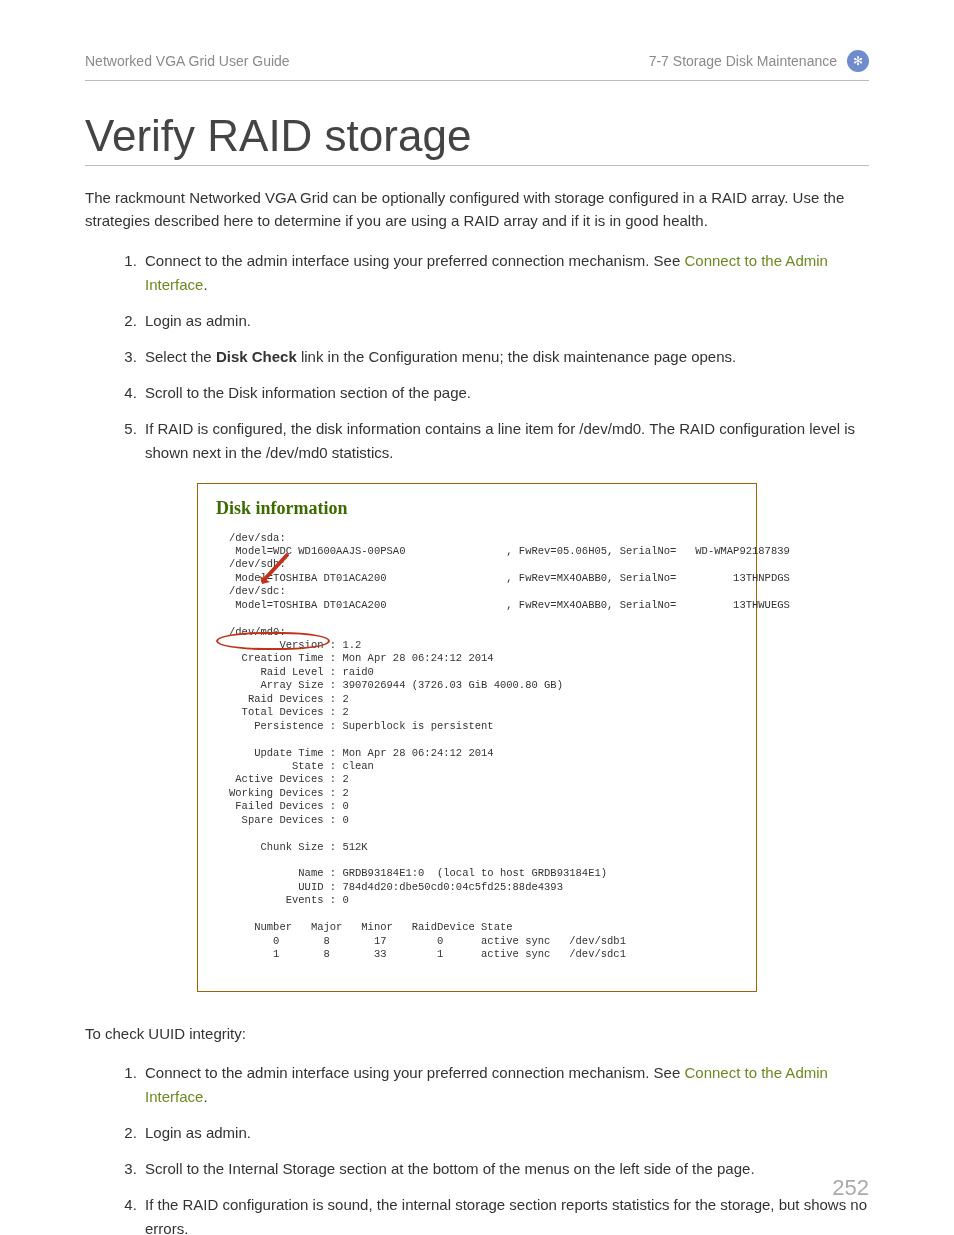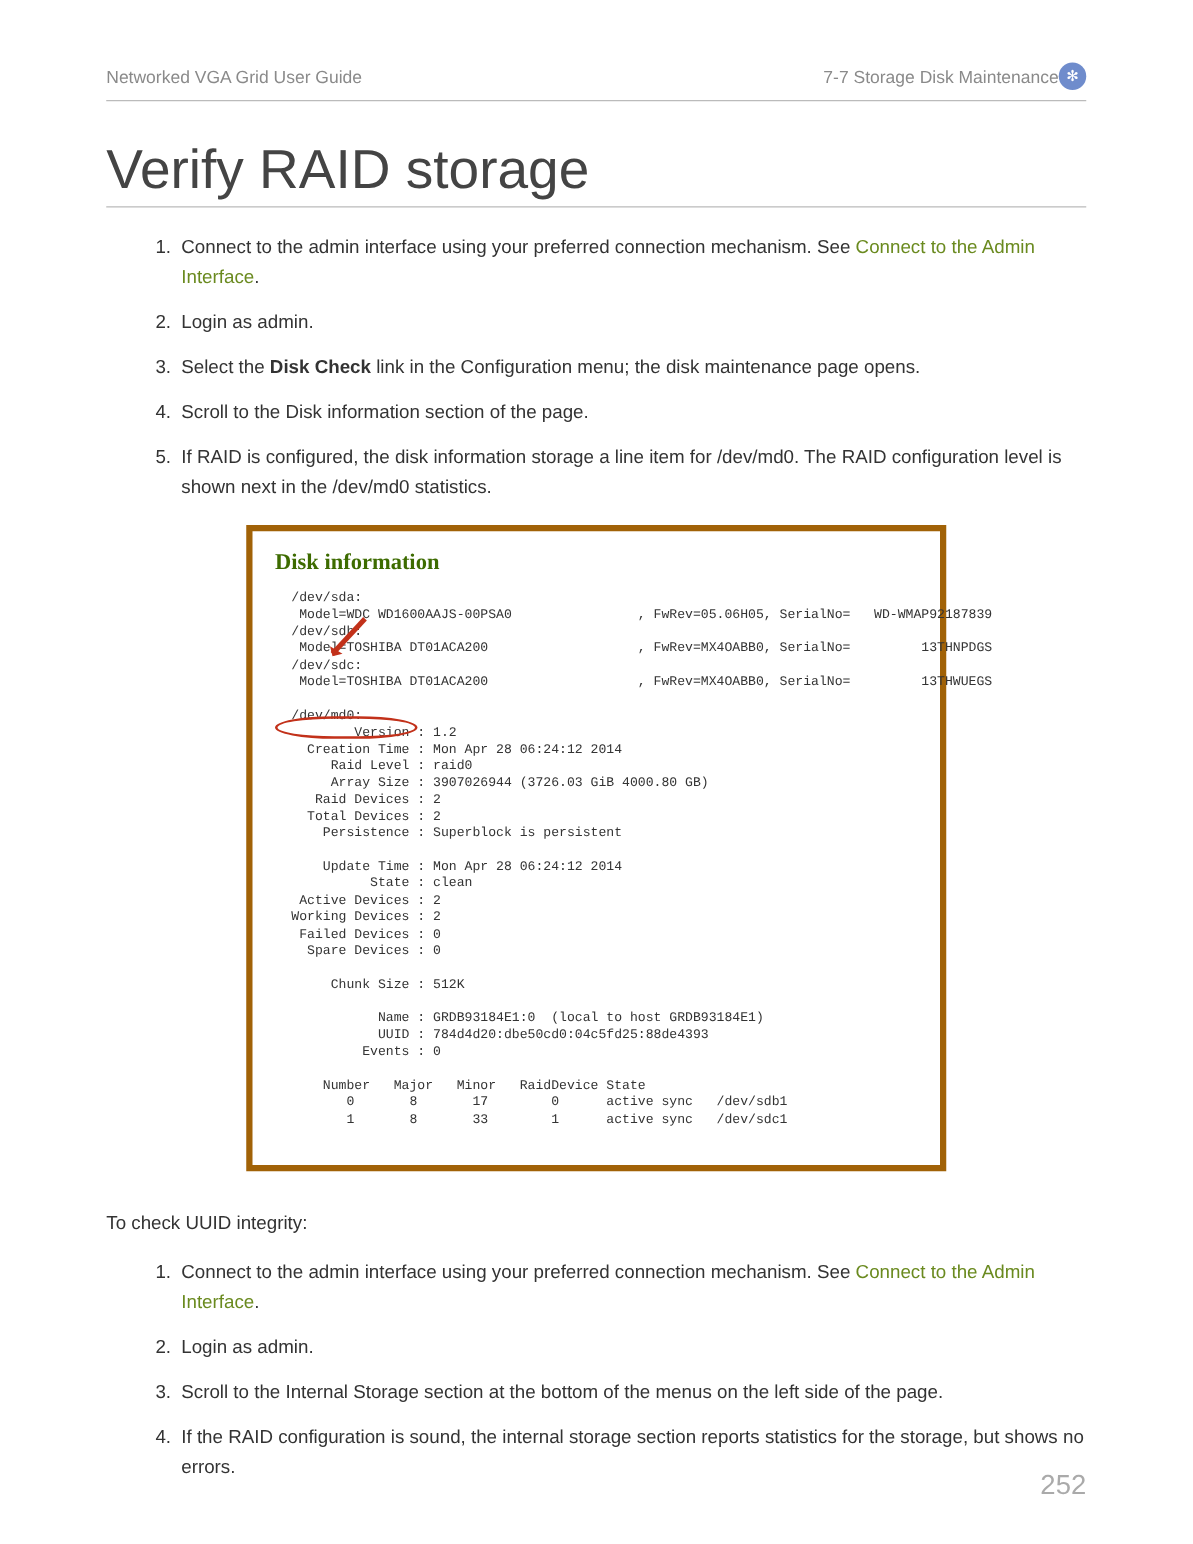--- a/index.html
+++ b/index.html
@@ -1,29 +1,29 @@
 <!DOCTYPE html>
 <html><head>
 <meta charset="utf-8">
 <style>
   html,body{margin:0;padding:0;background:#fff;}
   body{font-family:"Segoe UI","Helvetica Neue",Arial,sans-serif;color:#333;}
   .page{width:954px;height:1235px;box-sizing:border-box;padding:50px 85px 40px 85px;position:relative;}
   .header-row{display:flex;justify-content:space-between;align-items:center;font-size:14px;color:#8a8a8a;}
-  .header-row .right{display:flex;align-items:center;gap:0;}
+  .header-row .right{display:flex;align-items:center;gap:10px;}
   .badge{width:22px;height:22px;border-radius:50%;background:#6f8ccc;color:#fff;display:flex;align-items:center;justify-content:center;font-size:12px;}
   .rule{border:none;border-top:1px solid #bbb;margin:8px 0 30px 0;}
   h1{font-weight:300;font-size:44px;color:#444;margin:0 0 4px 0;}
   .h1-rule{border:none;border-top:1px solid #bbb;margin:0 0 20px 0;}
   p{font-size:15px;line-height:1.55;color:#333;margin:0 0 16px 0;}
   ol{padding-left:56px;margin:0 0 18px 0;}
   ol li{font-size:15px;line-height:1.6;color:#333;margin-bottom:12px;padding-left:4px;}
   a.link{color:#6a8a1f;text-decoration:none;}
   .bold{font-weight:700;}
-  .shot{width:560px;margin:12px auto 30px auto;border:5px solid #a16207;padding:14px 18px 16px 18px;box-sizing:border-box;background:#fff;position:relative;}
+  .shot{width:560px;margin:12px auto 30px auto;border:1px solid #a16207;padding:14px 18px 16px 18px;box-sizing:border-box;background:#fff;position:relative;}
   .shot-title{color:#3d6b00;font-family:Georgia,serif;font-weight:700;font-size:18px;margin-bottom:8px;}
   pre.mono{font-family:"Courier New",monospace;font-size:10.5px;line-height:1.28;color:#333;margin:13px;white-space:pre;}
   .page-number{position:absolute;bottom:34px;right:85px;font-size:22px;color:#aaa;}
   .arrow{position:absolute;color:#c2311a;}
   .circle-mark{position:absolute;width:110px;height:14px;border:2px solid #c2311a;border-radius:50%/60%;}
 </style>
 </head>
 <body>
 
 <div class="page">
@@ -32,31 +32,32 @@
     <span class="right">
       <span>7-7 Storage Disk Maintenance</span>
       <span class="badge">✻</span>
     </span>
   </div>
   <hr class="rule">
 
   <h1>Verify RAID storage</h1>
   <hr class="h1-rule">
 
+  <p>The rackmount Networked VGA Grid can be optionally configured with storage configured in a RAID array. Use the strategies described here to determine if you are using a RAID array and if it is in good health.</p>
 
   <ol>
     <li>
       <span>Connect to the admin interface using your preferred connection mechanism. See </span><a class="link" href="#">Connect to the Admin Interface</a><span>.</span>
     </li>
     <li>Login as admin.</li>
     <li>
       <span>Select the </span><span class="bold">Disk Check</span><span> link in the Configuration menu; the disk maintenance page opens.</span>
     </li>
     <li>Scroll to the Disk information section of the page.</li>
-    <li>If RAID is configured, the disk information storage a line item for /dev/md0. The RAID configuration level is shown next in the /dev/md0 statistics.</li>
+    <li>If RAID is configured, the disk information contains a line item for /dev/md0. The RAID configuration level is shown next in the /dev/md0 statistics.</li>
   </ol>
 
   <div class="shot">
     <div class="shot-title">Disk information</div>
     <pre class="mono">/dev/sda:
  Model=WDC WD1600AAJS-00PSA0                , FwRev=05.06H05, SerialNo=   WD-WMAP92187839
 /dev/sdb:
  Model=TOSHIBA DT01ACA200                   , FwRev=MX4OABB0, SerialNo=         13THNPDGS
 /dev/sdc:
  Model=TOSHIBA DT01ACA200                   , FwRev=MX4OABB0, SerialNo=         13THWUEGS

